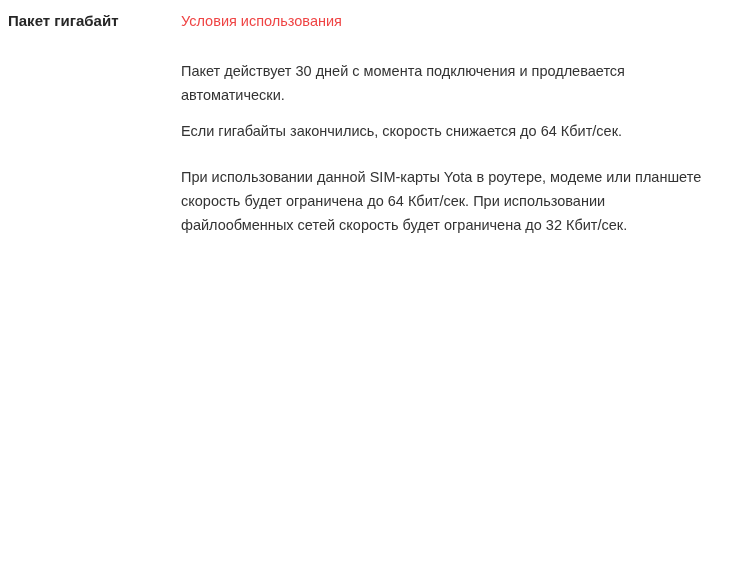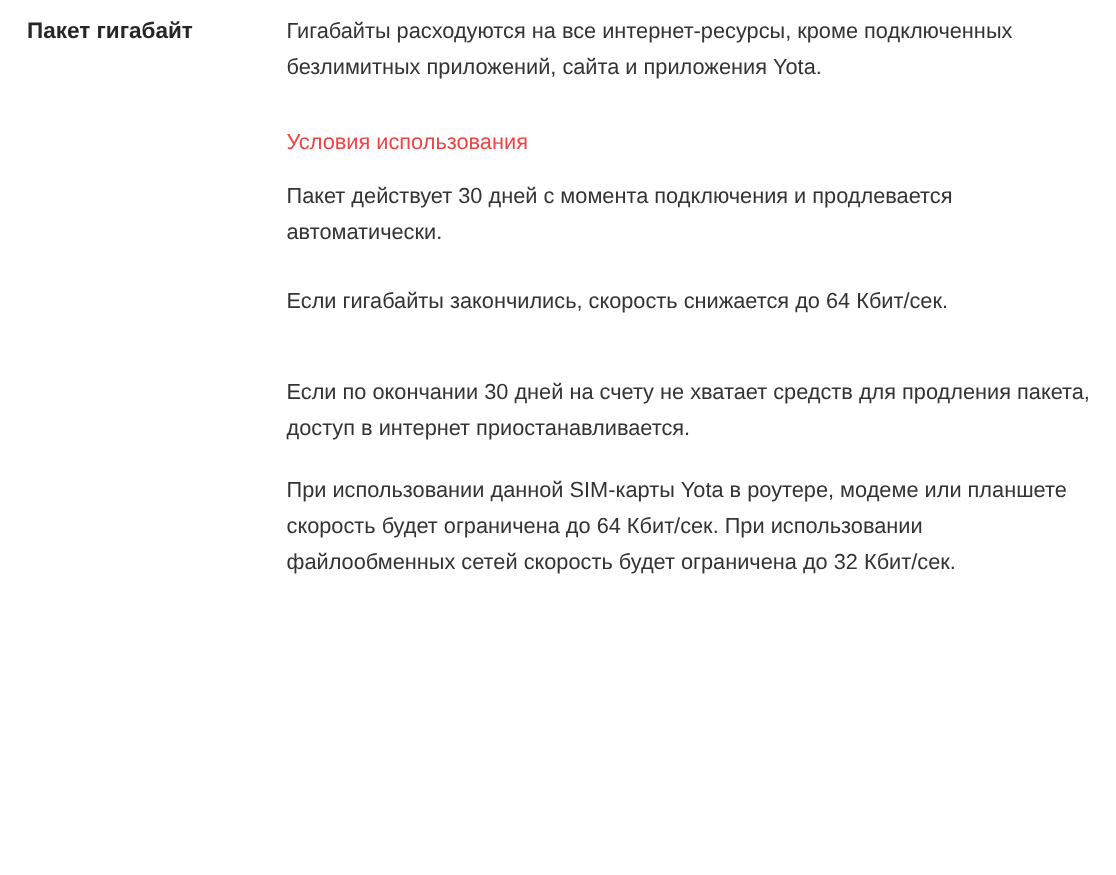--- a/index.html
+++ b/index.html
@@ -6,21 +6,21 @@
   html, body { background: #ffffff; }
   body {
     width: 744px;
     height: 583px;
     overflow: hidden;
     font-family: "Liberation Sans", "DejaVu Sans", sans-serif;
   }
   .row {
     display: flex;
     align-items: flex-start;
-    padding: 9px 8px 0 18px;
+    padding: 9px 8px 0 8px;
     width: 100%;
   }
   .label-col {
     width: 173px;
     flex-shrink: 0;
   }
   .row-label {
     font-size: 15px;
     line-height: 24px;
     font-weight: bold;
@@ -51,25 +51,21 @@
   .content-col p:nth-child(8) { margin-bottom: 0; }
 </style>
 </head>
 <body>
 
 <div class="row">
   <div class="label-col">
     <div class="row-label">Пакет гигабайт</div>
   </div>
   <div class="content-col">
-    <p>Гигабайты расходуются на все интернет-ресурсы, кроме подключенных
-безлимитных приложений, сайта и приложения Yota.</p>
     <p class="muted">Условия использования</p>
     <p>Пакет действует 30 дней с момента подключения и продлевается
 автоматически.</p>
     <p>Если гигабайты закончились, скорость снижается до 64 Кбит/сек.</p>
-    <p>Если по окончании 30 дней на счету не хватает средств для продления пакета,
-доступ в интернет приостанавливается.</p>
     <p>При использовании данной SIM-карты Yota в роутере, модеме или планшете
 скорость будет ограничена до 64 Кбит/сек. При использовании
 файлообменных сетей скорость будет ограничена до 32 Кбит/сек.</p>
   </div>
 </div>
 
 </body></html>

